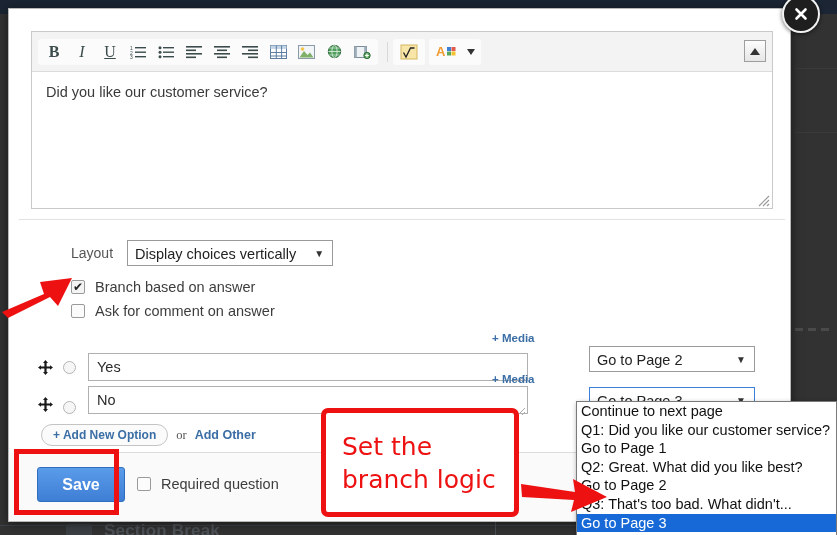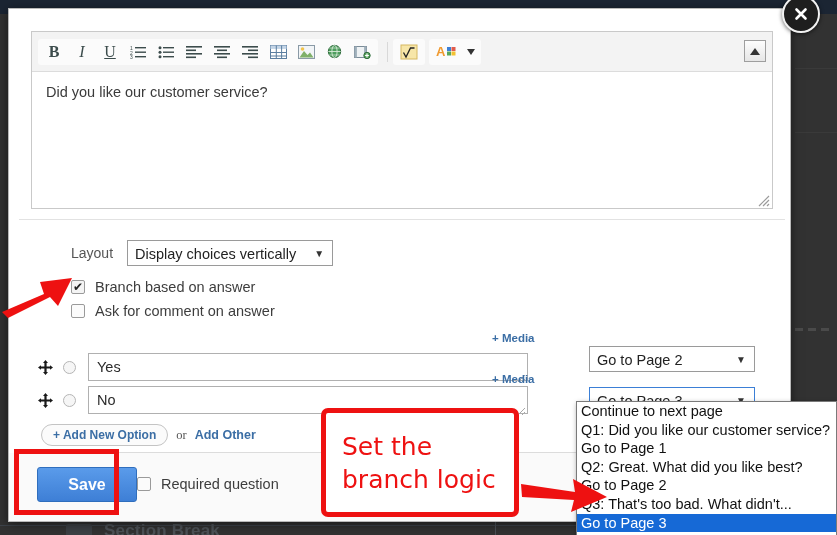--- a/index.html
+++ b/index.html
@@ -228,21 +228,21 @@
   .footer-hr {
     position: absolute; left: 10px; top: 443px; width: 766px;
     height: 1px; background: #dcdcdc;
   }
   .footer {
     position: absolute; left: 0; top: 444px; width: 781px; height: 68px;
     background: #fafafa;
   }
   .save-btn {
     position: absolute; left: 28px; top: 14px;
-    width: 100px; height: 35px;
+    width: 88px; height: 35px;
     background: linear-gradient(#5a9bea,#3e7fd6);
     border: 1px solid #2f6ebd;
     border-radius: 3px;
     color: #fff;
     font-size: 16px; font-weight: bold;
     display: flex; align-items: center; justify-content: center;
     cursor: pointer;
     box-sizing: border-box;
   }
   .req-row {
@@ -501,21 +501,21 @@
               </svg>
           </span>
         </div>
       </div>
       <div class="select-box" style="left:580px;top:337px;width:166px;position:absolute;">
         <span>Go to Page 2</span>
         <span class="caret">▼</span>
       </div>
 
       <div class="media-link" style="left:483px;top:364px;">+ Media</div>
-      <div class="opt-row" style="left:26px;top:377px;">
+      <div class="opt-row" style="left:26px;top:377px;align-items:flex-end;">
         <span class="drag-handle">
           <svg width="15" height="15" viewBox="0 0 15 15">
             <path d="M7.5 0 L10 3 H8.6 V6.6 H12 V5.2 L15 7.5 L12 9.8 V8.4 H8.6 V12 H10 L7.5 15 L5 12 H6.4 V8.4 H3 V9.8 L0 7.5 L3 5.2 V6.6 H6.4 V3 H5 Z" fill="#1a1a1a"></path>
           </svg>
         </span>
         <span class="radio"></span>
         <div class="opt-input">
           <span>No</span>
           <span class="resize">
             <svg width="10" height="10" viewBox="0 0 10 10">

